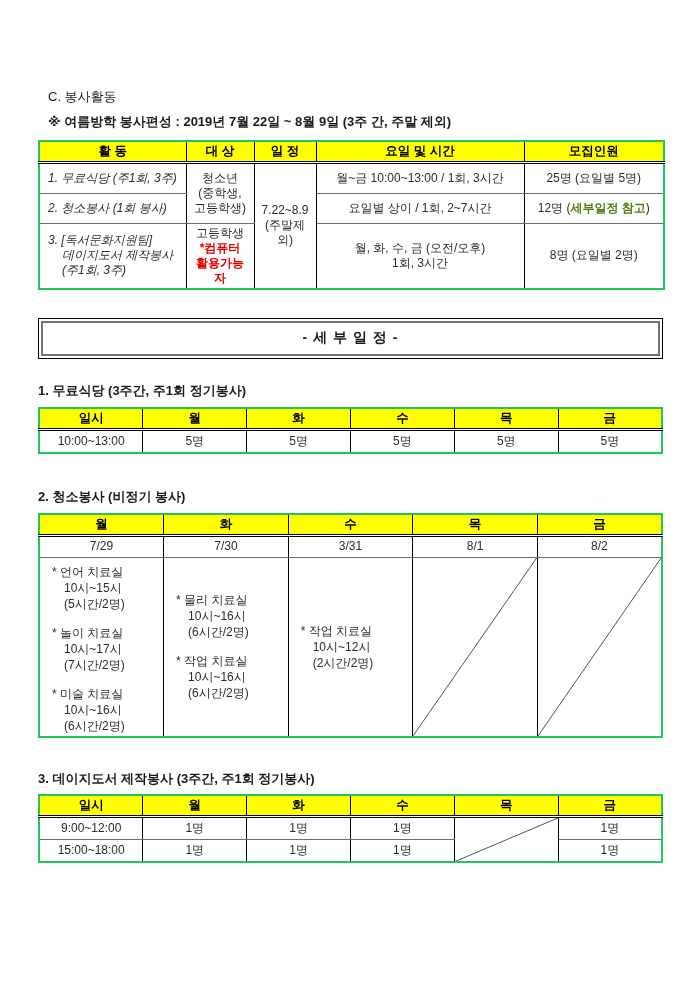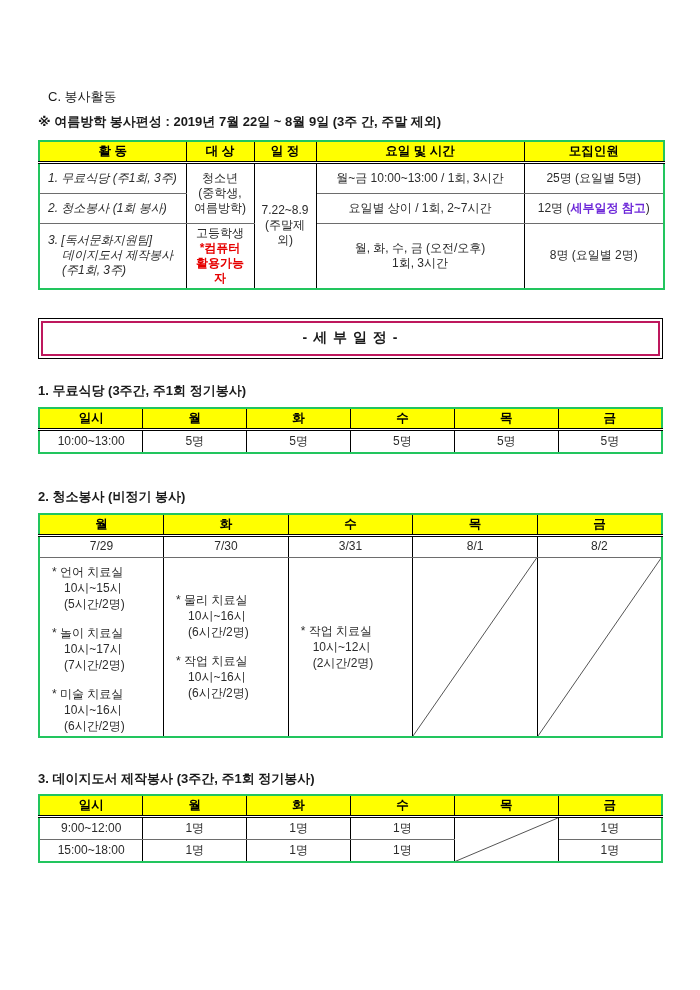--- a/index.html
+++ b/index.html
@@ -37,21 +37,21 @@
   .red-bold { font-weight: bold; }
 
   
   .ov-r1 td { height: 31px; }
   .ov-r2 td { height: 30px; }
   .ov-r3 td { height: 52px; }
 
   
   .banner-outer { border: 1px solid #000; padding: 2px; width: 625px; background: #fff; }
   .banner-inner {
-    border: 2px solid #be185d; text-align: center;
+    border: 2px solid #737373; text-align: center;
     font-size: 14px; font-weight: bold; color: #1a1a1a;
     padding: 6px 0 7px 0; letter-spacing: 1px;
   }
 
   
   .s1-row td { height: 24px; }
   .s2-date td { height: 22px; border-bottom: 1px solid #8a8a8a; }
   .s2-content td { height: 172px; vertical-align: middle; }
   .s2-content td.top-cell { vertical-align: top; padding-top: 6px; }
   .s2-content .entry { margin-bottom: 13px; text-align: left; padding-left: 8px; line-height: 16px; }
@@ -61,21 +61,21 @@
 
   .diag-cell { position: relative; padding: 0 !important; }
   .diag-cell svg { position: absolute; left: 0; top: 0; width: 100%; height: 100%; display: block; }
 </style>
 </head>
 <body>
 
 <div class="page">
 
   <div class="abs sec-label" style="left:48px; top:88px;">C. 봉사활동</div>
-  <div class="abs overview-line" style="left:38px; top:113px;">※ 여름방학 봉사편성 : 2019년 7월 22일 ~ 8월 9일 (3주 간, 주말 제외)</div>
+  <div class="abs overview-line" style="left:48px; top:113px;">※ 여름방학 봉사편성 : 2019년 7월 22일 ~ 8월 9일 (3주 간, 주말 제외)</div>
 
   <table class="doc-table abs" style="left:38px; top:140px;">
     <colgroup>
       <col style="width:147px">
         <col style="width:68px">
         <col style="width:62px">
         <col style="width:208px">
         <col style="width:140px">
     </colgroup>
     <thead>
@@ -86,34 +86,34 @@
         <th>요일 및 시간</th>
         <th>모집인원</th>
       </tr>
     </thead>
     <tbody>
       <tr class="ov-r1">
         <td class="cell-left">1. 무료식당 (주1회, 3주)</td>
         <td rowspan="2">
           <div>청소년</div>
           <div>(중학생,</div>
-          <div>여름방학)</div>
+          <div>고등학생)</div>
         </td>
         <td rowspan="3">
           <div>7.22~8.9</div>
           <div>(주말제외)</div>
         </td>
         <td>월~금 10:00~13:00 / 1회, 3시간</td>
         <td>25명 (요일별 5명)</td>
       </tr>
       <tr class="ov-r2">
         <td class="cell-left">2. 청소봉사 (1회 봉사)</td>
         <td>요일별 상이 / 1회, 2~7시간</td>
         <td>
-          <span>12명 (</span><span class="red-bold" style="color:#6d28d9">세부일정 참고</span><span>)</span>
+          <span>12명 (</span><span class="red-bold" style="color:#4d7c0f">세부일정 참고</span><span>)</span>
         </td>
       </tr>
       <tr class="ov-r3">
         <td class="cell-left">
           <div>3. [독서문화지원팀]</div>
           <div class="indent">데이지도서 제작봉사</div>
           <div class="indent">(주1회, 3주)</div>
         </td>
         <td>
           <div>고등학생</div>

